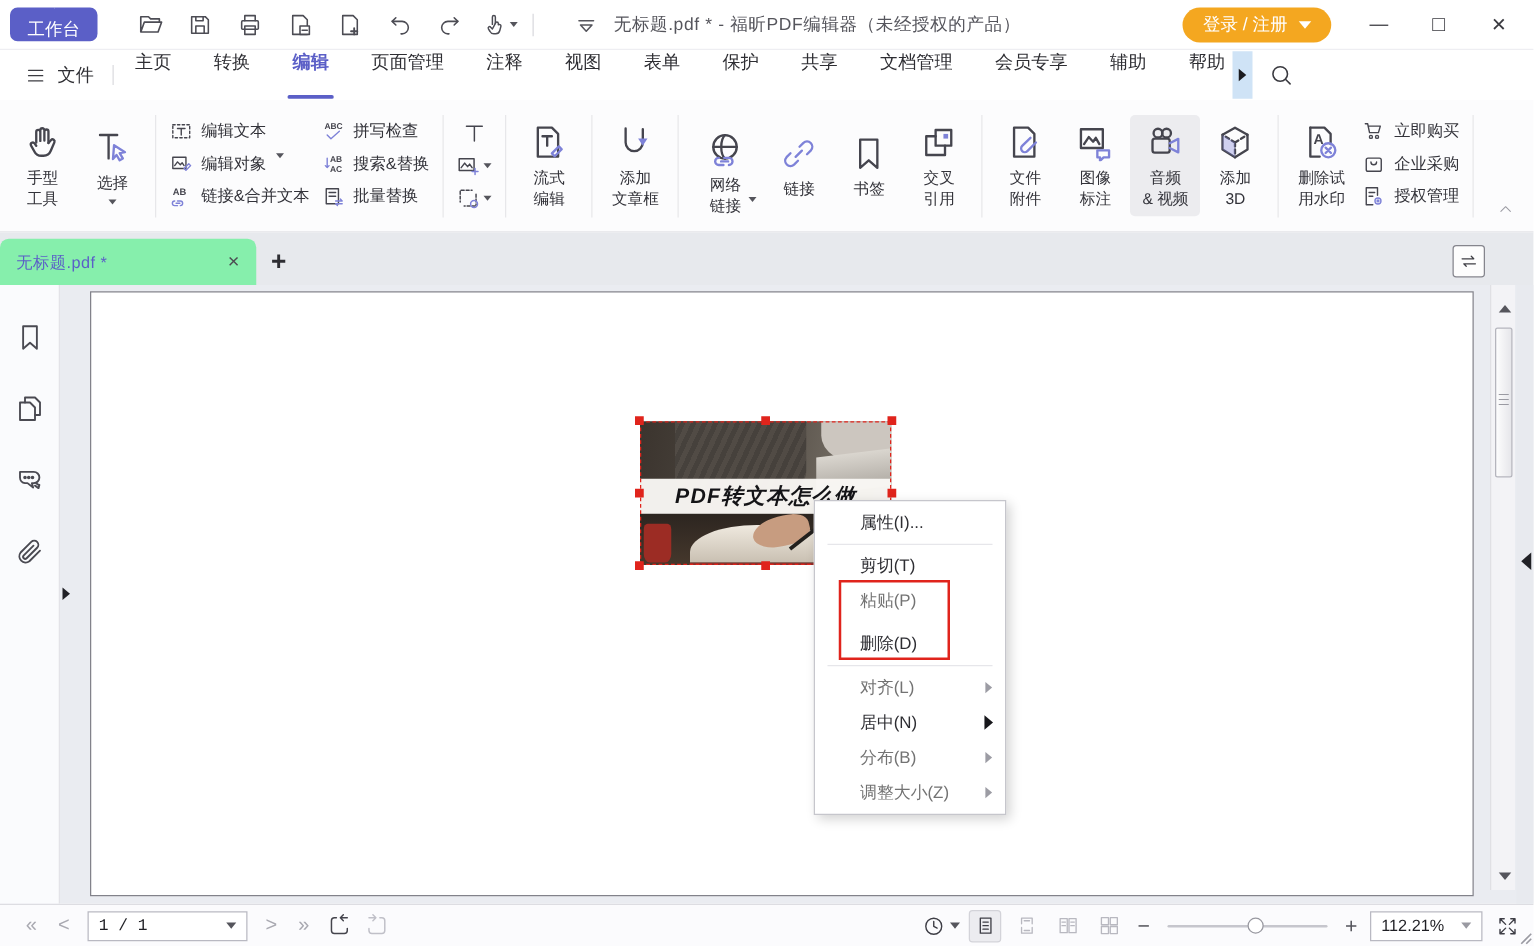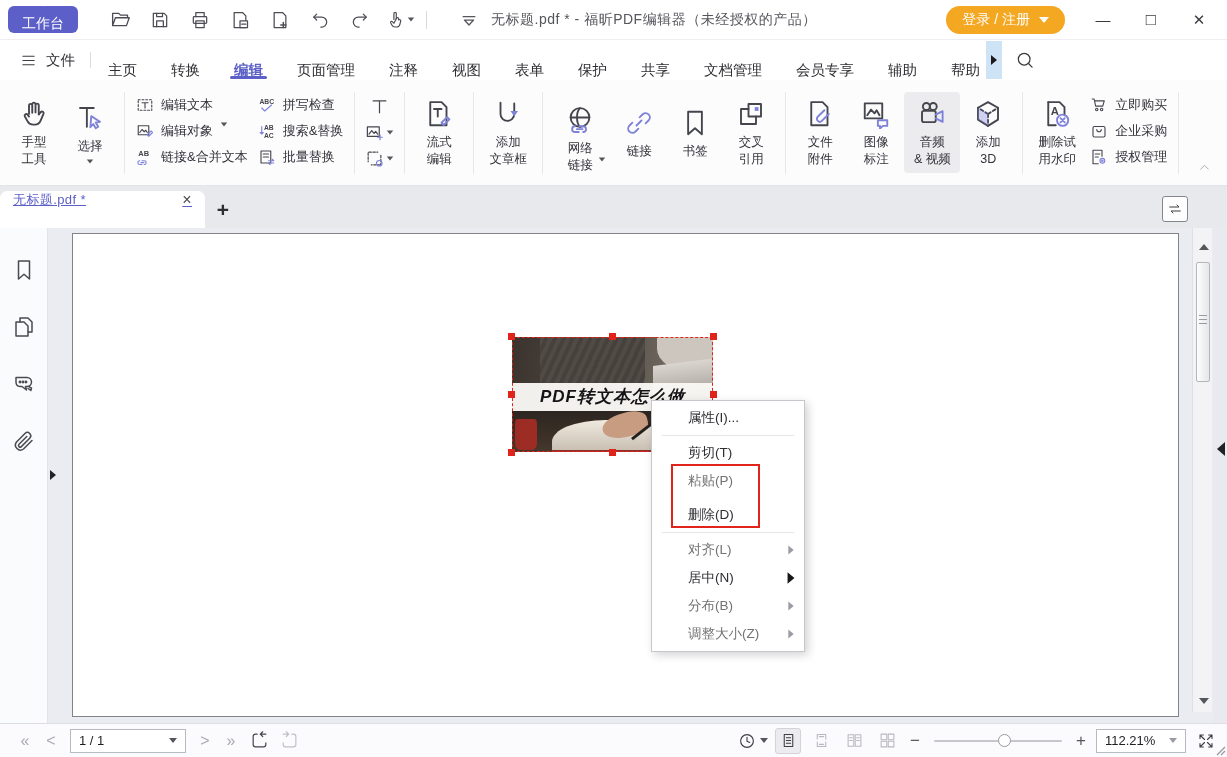--- a/index.html
+++ b/index.html
@@ -20,21 +20,21 @@
   .login-btn{margin-left:auto;display:flex;align-items:center;gap:9px;background:#f4a720;color:#fff;font-size:14px;height:28px;padding:0 16px;border-radius:14px;}
   .login-caret{width:0;height:0;border-left:5px solid transparent;border-right:5px solid transparent;border-top:6px solid #fff;}
   .win-controls{display:flex;margin-left:14px;margin-right:4px;color:#3a3a40;}
   .win-btn{width:48px;height:40px;display:flex;align-items:center;justify-content:center;font-size:15px;}
 
   
   .menubar{position:absolute;left:0;top:40px;width:100%;height:40px;display:flex;align-items:center;background:#fff;font-size:14.5px;color:#2e2e33;}
   .mb-file{display:flex;align-items:center;gap:9px;padding:0 15px 0 20px;}
   .mb-burger{color:#3c3c42;}
   .mb-sep{width:1px;height:16px;background:#dcdce0;}
-  .mb-item{padding:0 17px;height:40px;display:flex;align-items:flex-end;position:relative;}
+  .mb-item{padding:0 17px;height:40px;display:flex;align-items:flex-start;position:relative;}
   .mb-item.active{color:#5b5fc7;font-weight:700;}
   .mb-item.active::after{content:"";position:absolute;left:13px;right:13px;bottom:1px;height:3px;border-radius:2px;background:#5b5fc7;}
   .mb-expand{width:16px;height:38px;background:#cfe3f6;display:flex;align-items:center;justify-content:center;color:#1b1b1f;}
   .mb-expand .cr{border-left-width:6px;border-top-width:5px;border-bottom-width:5px;}
   .mb-search{margin-left:13px;color:#3a3a40;display:flex;align-items:center;}
 
   
   .ribbon{position:absolute;left:0;top:80px;width:100%;height:106px;background:#fcfcfd;border-bottom:1px solid #e3e3e8;display:flex;align-items:center;padding:0 6px;box-sizing:border-box;}
   .rb-big{display:flex;flex-direction:column;align-items:center;gap:5px;padding:7px 5px 5px;min-width:46px;border-radius:4px;color:#45454e;}
   .rb-big .lbl{font-size:12.5px;line-height:1.35;text-align:center;color:#33333a;white-space:nowrap;}
@@ -46,21 +46,21 @@
   .rb-row svg{width:18px;height:18px;color:#45454e;flex:0 0 auto;}
   .rb-mini{display:flex;flex-direction:column;gap:6px;align-items:center;margin:0 4px;color:#45454e;}
   .rb-mini .mrow{display:flex;align-items:center;gap:2px;height:20px;}
   .rb-mini svg{width:19px;height:19px;}
   .rsep{width:1px;height:82px;background:#e7e7ea;margin:0 6px;flex:0 0 auto;}
   .rb-collapse{position:absolute;right:16px;bottom:8px;color:#9a9aa2;}
   .caret-sm{transform:scale(.8);color:#55555c;}
 
   
   .tabbar{position:absolute;left:0;top:186px;width:100%;height:42px;background:#e7e9ed;display:flex;align-items:flex-end;}
-  .tab{width:205px;height:37px;background:#ffffff;border-radius:7px 7px 0 0;display:flex;padding:0 13px;box-sizing:border-box;color:#5b5fc7;font-size:13px;letter-spacing:.4px;text-decoration:underline;}
+  .tab{width:205px;height:37px;background:#86efac;border-radius:7px 7px 0 0;display:flex;align-items:center;padding:0 13px;box-sizing:border-box;color:#5b5fc7;font-size:13px;letter-spacing:.4px;}
   .tab-close{margin-left:auto;color:#4c4c52;font-size:16px;}
   .tab-add{width:36px;height:37px;display:flex;align-items:center;justify-content:center;font-size:21px;font-weight:700;color:#2e2e33;}
   .tab-swap{position:absolute;right:39px;top:10px;width:24px;height:24px;border:1px solid #85858d;border-radius:3px;background:#fdfdfd;display:flex;align-items:center;justify-content:center;color:#3e3e44;}
 
   
   .main{position:absolute;left:0;top:228px;width:100%;height:495px;background:#eaecf1;}
   .sidebar{position:absolute;left:0;top:0;width:48px;height:100%;background:#fafbfd;border-right:1px solid #e3e3e8;box-sizing:border-box;display:flex;flex-direction:column;align-items:center;padding-top:30px;gap:30px;color:#4a4a52;}
   .sidebar svg{width:24px;height:24px;}
   .sb-expand{position:absolute;left:50px;top:240px;color:#212126;}
   .page{position:absolute;left:72px;top:5px;width:1107px;height:484px;background:#fff;border:1px solid #82828a;box-sizing:border-box;}
@@ -96,21 +96,21 @@
   .ctx-item.dis{color:#737373;}
   .ctx-sep{height:1px;background:#e6e6ea;margin:3px 10px;}
   .ctx-spacer{height:6px;}
   .ctx .arr{position:absolute;right:10px;top:9px;border-left-color:#9c9ca4;transform:scale(.9);}
   .ctx .arr.on{border-left-color:#17171b;transform:scale(1.15);}
   .ctx-red{position:absolute;left:19px;top:63px;width:85px;height:60px;border:2px solid #e0241c;pointer-events:none;}
 
   
   .statusbar{position:absolute;left:0;top:723px;width:100%;height:34px;background:#fbfbfd;border-top:1px solid #dddde2;display:flex;align-items:center;padding:0 12px;box-sizing:border-box;}
   .nav-btn{width:26px;text-align:center;color:#a9a9b1;font-size:16px;}
-  .page-box{width:116px;height:24px;border:1px solid #b9b9c2;background:#fff;display:flex;align-items:center;padding:0 8px;font-size:13px;color:#1f1f24;box-sizing:border-box;margin:0 6px;}
+  .page-box{width:128px;height:24px;border:1px solid #b9b9c2;background:#fff;display:flex;align-items:center;padding:0 8px;font-size:13px;color:#1f1f24;box-sizing:border-box;margin:0 6px;font-family:Liberation Mono, monospace;}
   .page-box .cd{margin-left:auto;color:#55555c;}
   .view-ic{width:30px;height:24px;display:flex;align-items:center;justify-content:center;}
   .sb-right{margin-left:auto;display:flex;align-items:center;gap:7px;}
   .pm{width:26px;height:26px;display:flex;align-items:center;justify-content:center;color:#b8b8c0;box-sizing:border-box;}
   .pm.sel{background:#ececf0;border:1px solid #d3d3d9;border-radius:3px;color:#3e3e46;}
   .zoom-sign{color:#55555c;font-size:17px;width:16px;text-align:center;}
   .slider{width:128px;height:2px;background:#c6c6cd;border-radius:1px;position:relative;margin:0 4px;}
   .slider-thumb{position:absolute;left:50%;top:-6px;width:13px;height:13px;background:#fff;border:1px solid #9898a0;border-radius:50%;box-sizing:border-box;}
   .zoom-box{width:90px;height:24px;border:1px solid #b9b9c2;background:#fff;display:flex;align-items:center;padding:0 8px;font-size:13px;color:#1f1f24;box-sizing:border-box;}
   .zoom-box .cd{margin-left:auto;color:#9a9aa2;}

